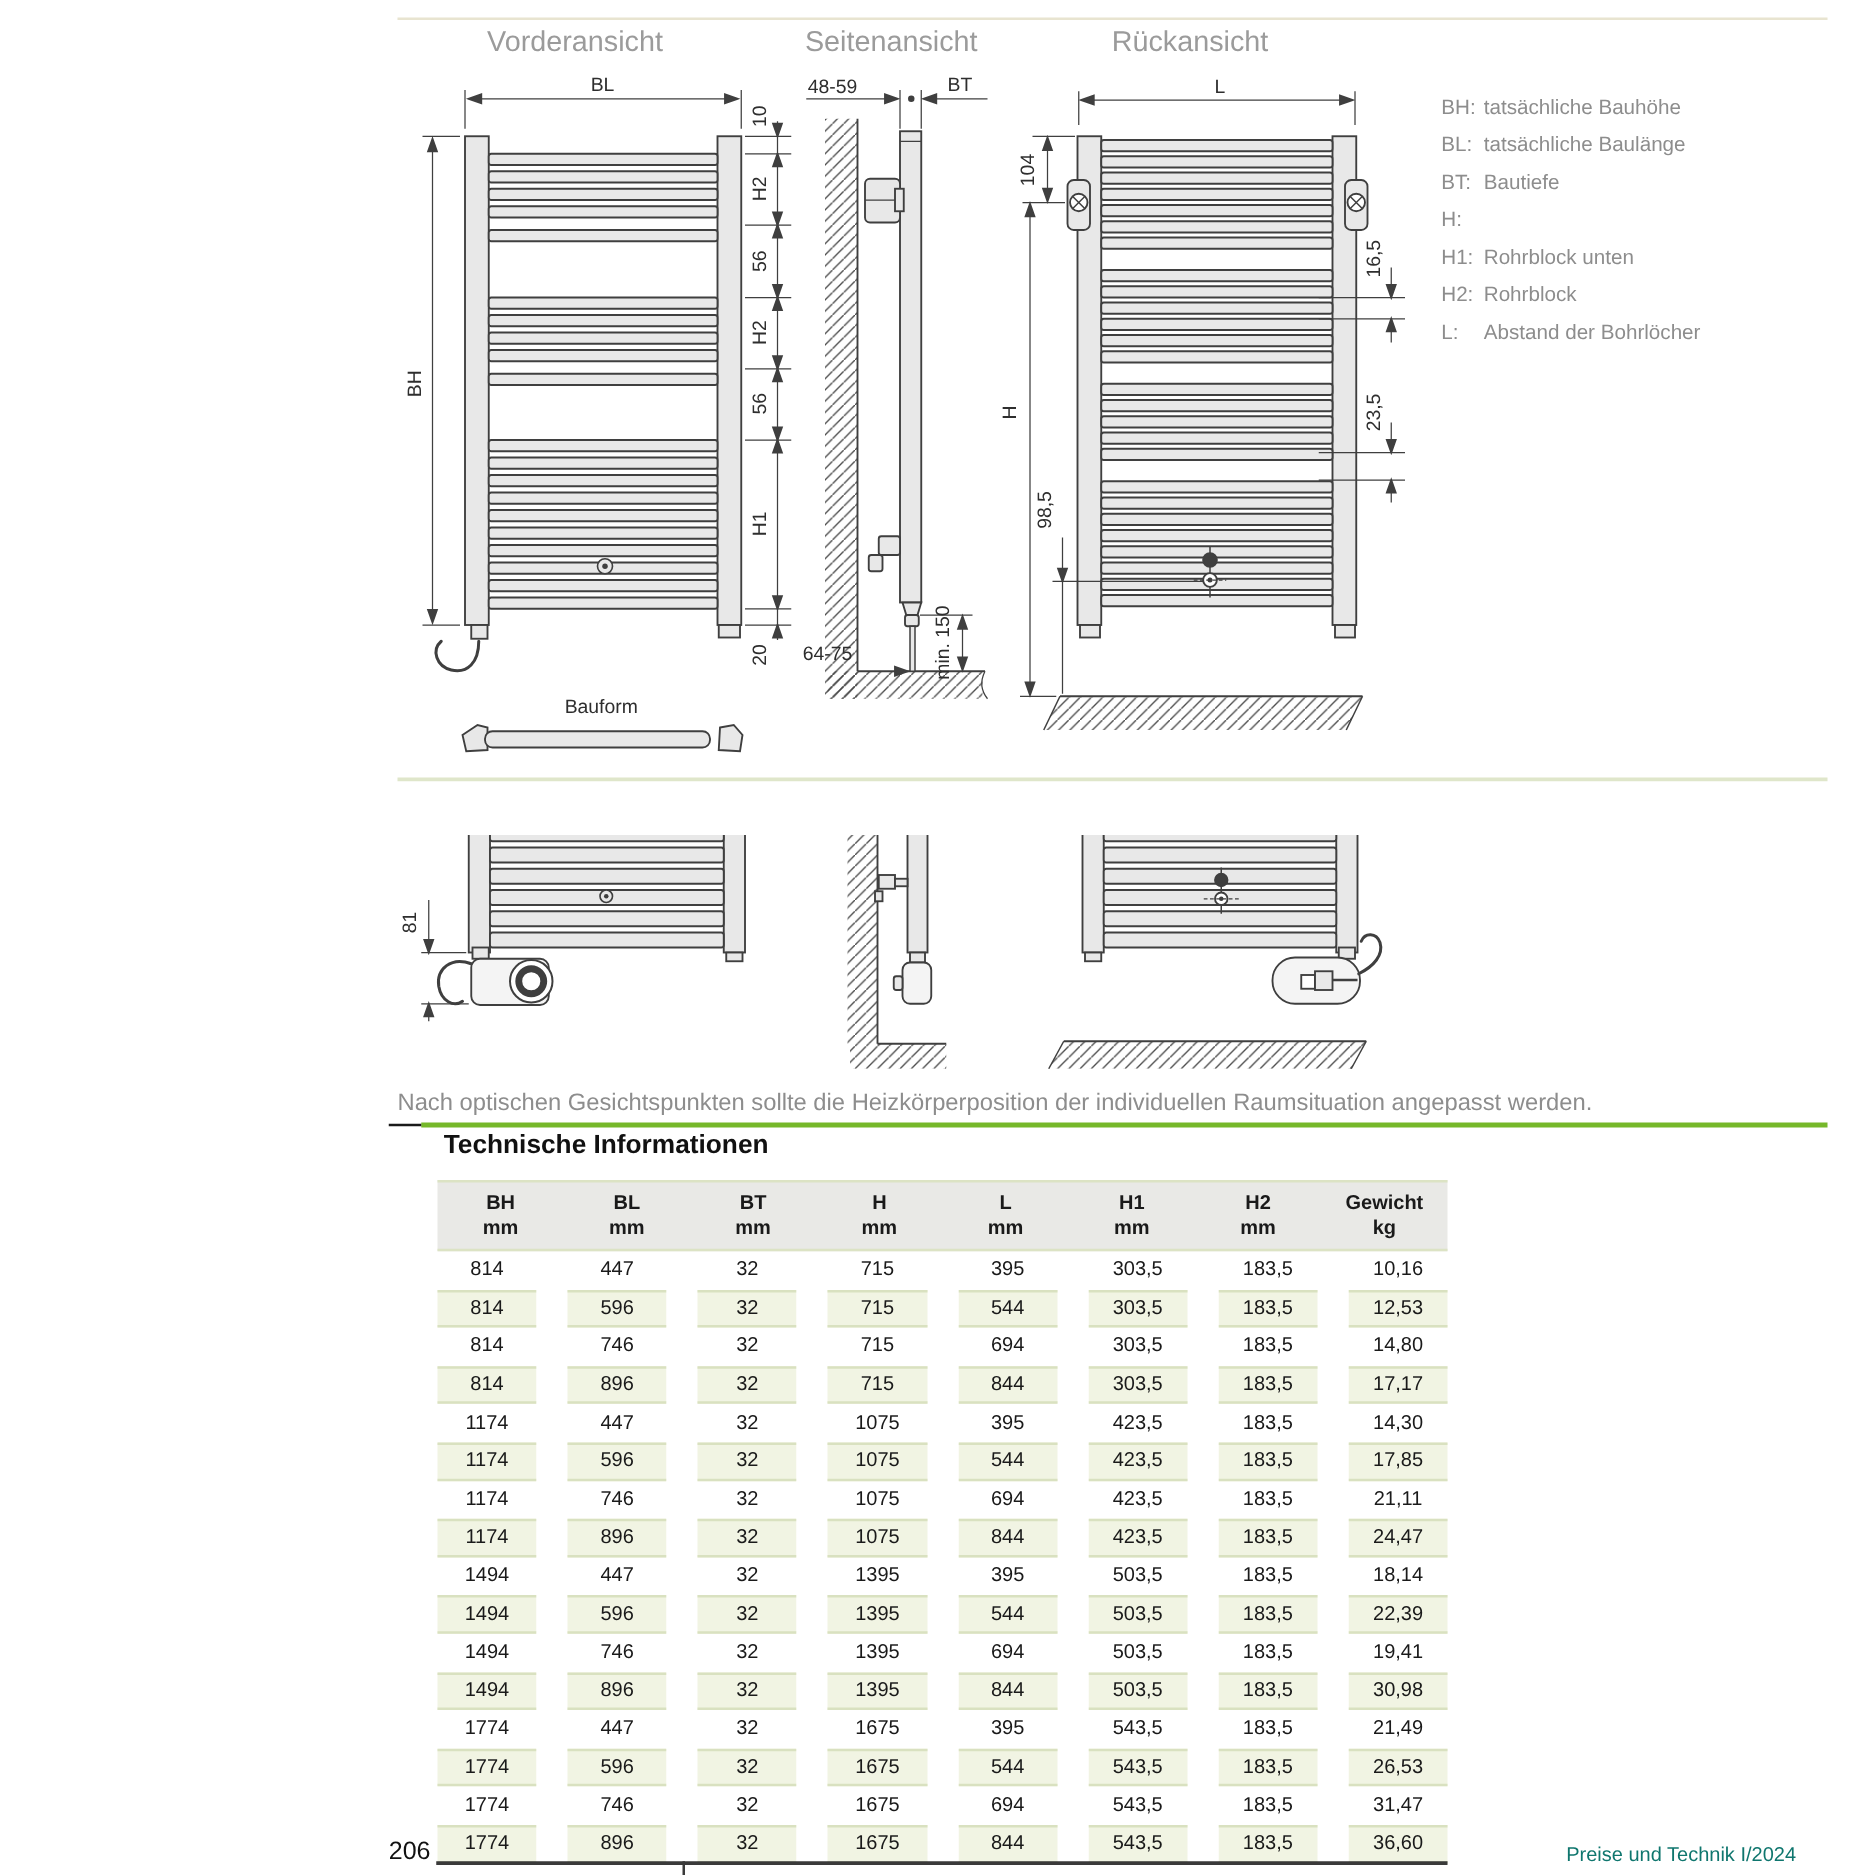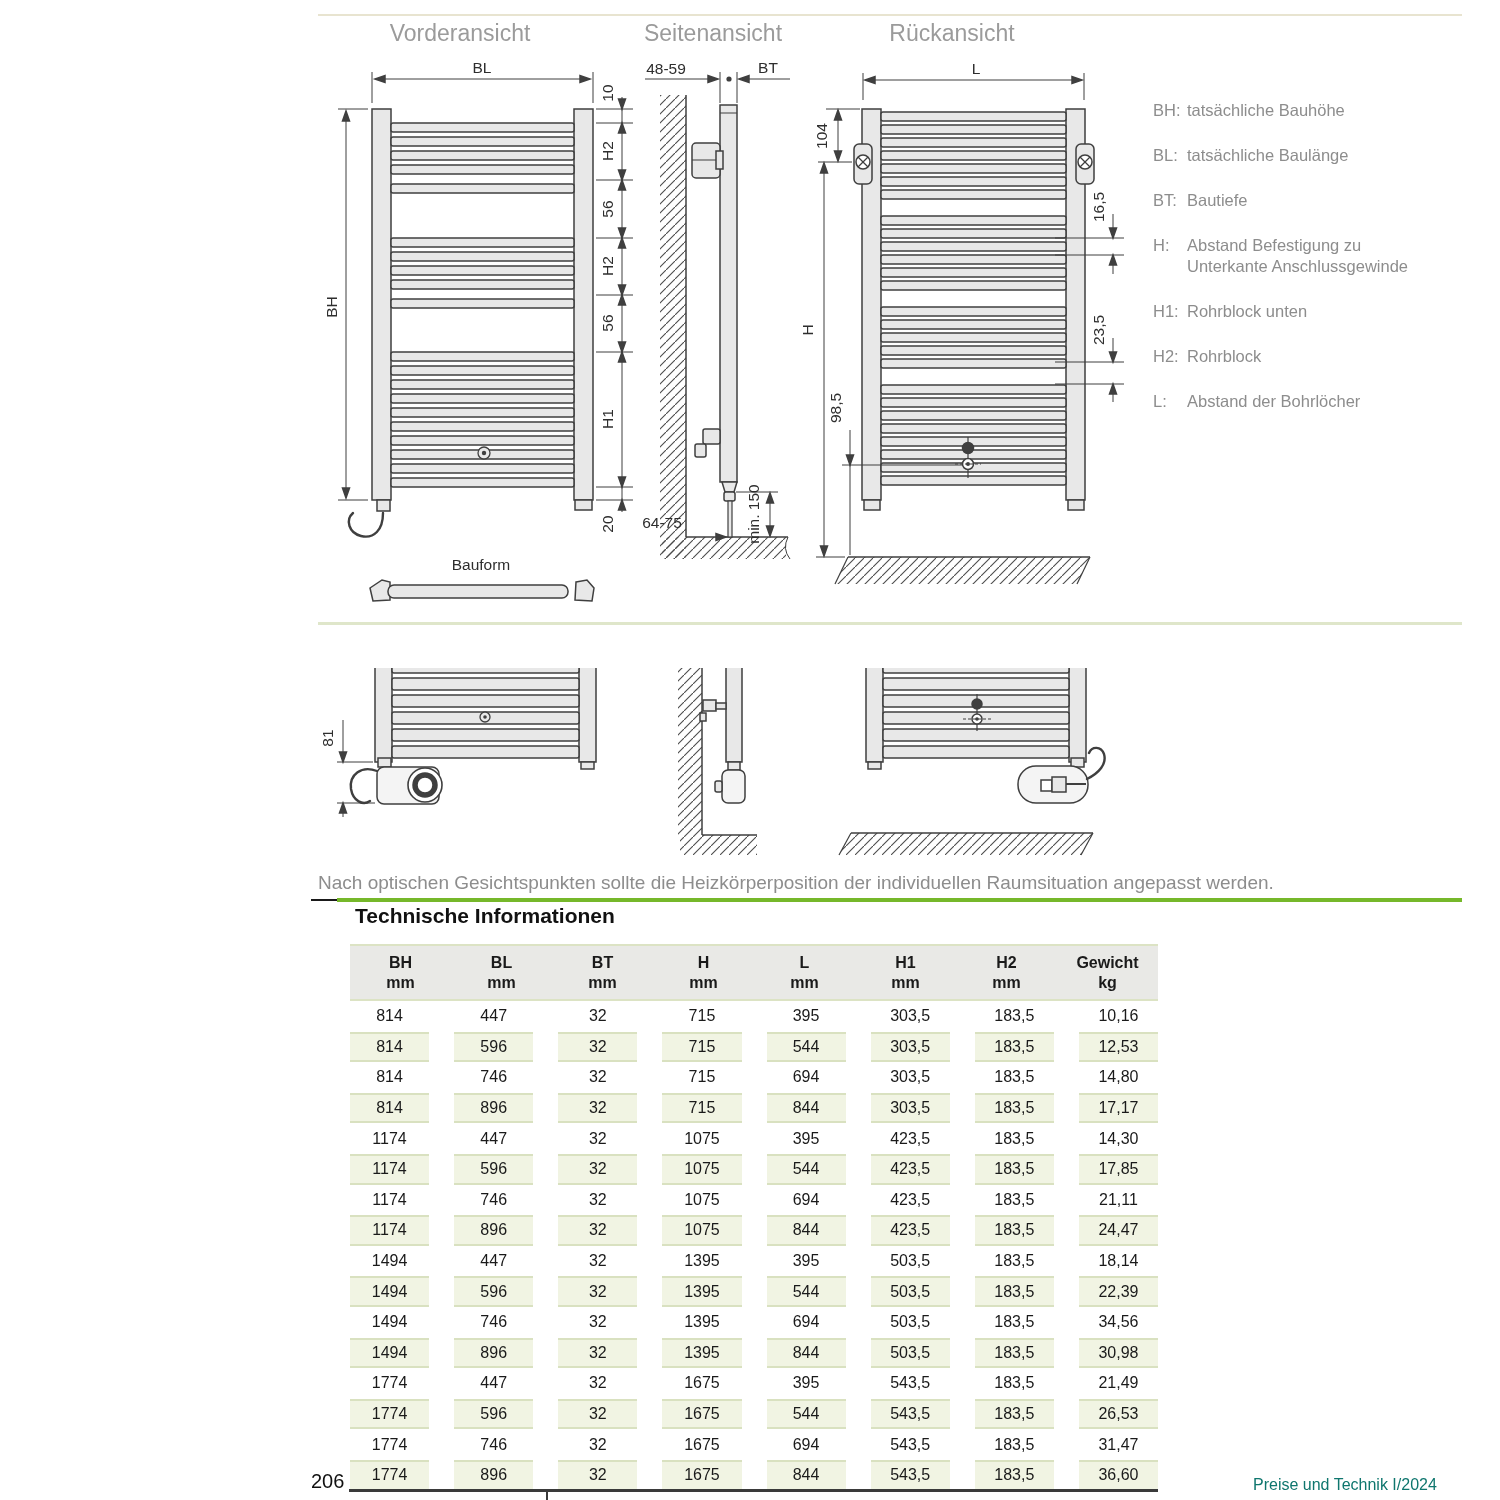--- a/index.html
+++ b/index.html
@@ -3,21 +3,21 @@
 <meta charset="utf-8">
 <style>
   html,body{margin:0;padding:0;background:#fff;}
   body{width:1500px;height:1500px;position:relative;font-family:"Liberation Sans",sans-serif;color:#1a1a1a;overflow:hidden;}
   .abs{position:absolute;}
   .top-rule{left:318px;top:14px;width:1144px;height:2px;background:#e8e4d0;}
   .view-title{top:20px;transform:translateX(-50%);font-size:23px;color:#9b9b9b;white-space:nowrap;}
   svg text{font-family:"Liberation Sans",sans-serif;fill:#2e2e2e;font-size:15.5px;}
   
   .legend{left:1153px;top:76px;width:300px;font-size:16.5px;color:#8d8d8d;}
-  .legend-row{display:flex;margin-bottom:9px;line-height:21px;margin-top:24px;}
+  .legend-row{display:flex;margin-bottom:9px;line-height:21px;}
   .legend-row .lab{width:34px;flex:none;}
   .legend-row .txt{width:252px;}
   
   .section-wrap{left:318px;top:622px;width:1144px;}
   .section-rule{height:3px;background:#dfe6ca;}
   .section-bar{margin-top:6px;height:30px;background:#e9e9e6;border-bottom:3px solid #dfe6ca;display:flex;align-items:center;}
   .section-bar .t{font-weight:bold;font-size:17px;padding-left:15px;color:#111;}
   .note{left:318px;top:872px;width:980px;font-size:19px;color:#8d8d8d;}
   
   .green-rule{left:337px;top:898px;width:1125px;height:4px;background:#76b82a;}
@@ -316,21 +316,20 @@
     <div class="legend-row">
     <div class="lab">BL:</div>
     <div class="txt">tatsächliche Baulänge</div>
   </div>
     <div class="legend-row">
     <div class="lab">BT:</div>
     <div class="txt">Bautiefe</div>
   </div>
     <div class="legend-row">
     <div class="lab">H:</div>
-    <div class="txt">Abstand Befestigung zu Unterkante Anschlussgewinde</div>
   </div>
     <div class="legend-row">
     <div class="lab">H1:</div>
     <div class="txt">Rohrblock unten</div>
   </div>
     <div class="legend-row">
     <div class="lab">H2:</div>
     <div class="txt">Rohrblock</div>
   </div>
     <div class="legend-row">
@@ -563,21 +562,21 @@
       <div class="t-cell">22,39</div>
     </div>
       <div class="t-row">
       <div class="t-cell">1494</div>
       <div class="t-cell">746</div>
       <div class="t-cell">32</div>
       <div class="t-cell">1395</div>
       <div class="t-cell">694</div>
       <div class="t-cell">503,5</div>
       <div class="t-cell">183,5</div>
-      <div class="t-cell">34,56</div>
+      <div class="t-cell">19,41</div>
     </div>
       <div class="t-row">
       <div class="t-cell">1494</div>
       <div class="t-cell">896</div>
       <div class="t-cell">32</div>
       <div class="t-cell">1395</div>
       <div class="t-cell">844</div>
       <div class="t-cell">503,5</div>
       <div class="t-cell">183,5</div>
       <div class="t-cell">30,98</div>

